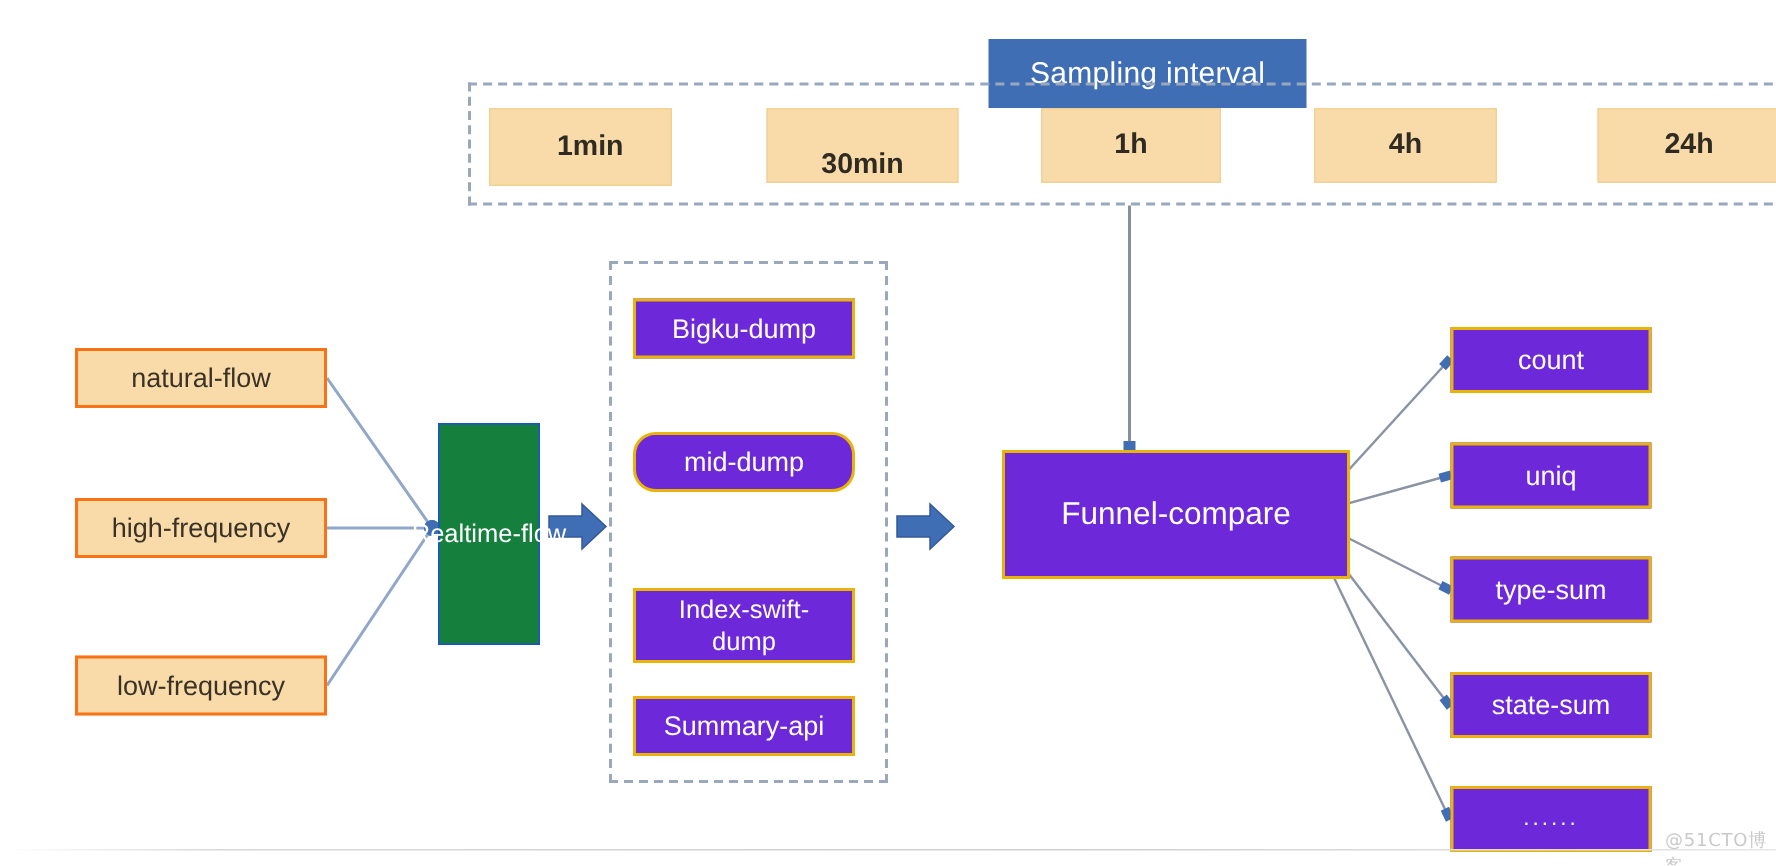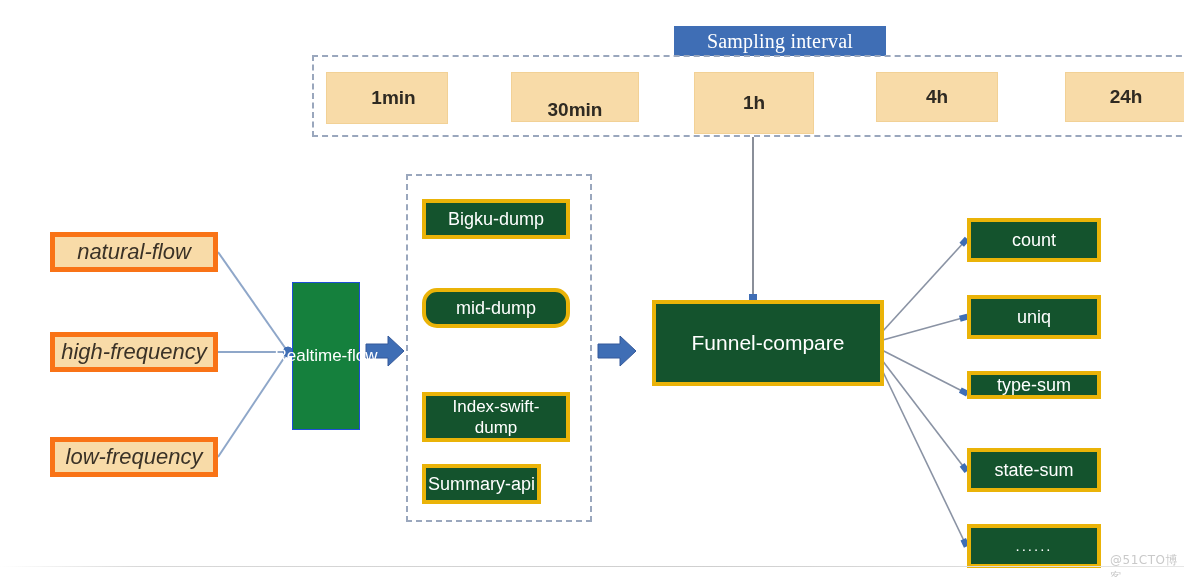--- a/index.html
+++ b/index.html
@@ -37,39 +37,38 @@
     background: #f8dba8;
     color: #2f2a22;
     font-size: 19px;
     font-weight: 600;
     border: 1px solid #f2d196;
   }
   
   .src-box {
     background: #f8dba8;
     color: #3a3227;
-    font-size: 22px;
-    border: 5px solid #f97316;
-    font-style: italic;
+    font-size: 18px;
+    border: 2px solid #f97316;
   }
   
   .amber-box {
     background: #15803d;
     color: #ffffff;
     font-size: 17px;
     border: 1px solid #1d4ed8;
     flex-direction: row;
     line-height: 1.45;
   }
   
   .blue-box {
-    background: #14532d;
+    background: #6d28d9;
     color: #ffffff;
     font-size: 18px;
-    border: 4px solid #eab308;
+    border: 2px solid #eab308;
   }
   .blue-box.big {
     font-size: 21px;
   }
   .blue-box.two-line {
     line-height: 1.25;
     margin-top: 26px;
   }
   
   .dashed-group {
@@ -145,33 +144,33 @@
 
     <g>
       <path d="M366,344 L388,344 L388,336 L404,351 L388,366 L388,358 L366,358 Z" fill="#3f6eb5" stroke="#35599a" stroke-width="1"></path>
     </g>
 
     <g>
       <path d="M598,344 L620,344 L620,336 L636,351 L620,366 L620,358 L598,358 Z" fill="#3f6eb5" stroke="#35599a" stroke-width="1"></path>
     </g>
   </svg>
 
-  <div class="label-chip" style="left:674px; top:26px; width:212px; height:30px;font-family:Liberation Serif, serif;">
+  <div class="label-chip" style="left:659px; top:26px; width:212px; height:46px;">
     <span>Sampling interval</span>
   </div>
 
   <div class="dashed-group" style="left:312px; top:55px; width:890px; height:82px;"></div>
 
   <div class="node tan-box" style="left:326px; top:72px; width:122px; height:52px;padding-left:13px;">
     <span>1min</span>
   </div>
   <div class="node tan-box" style="left:511px; top:72px; width:128px; height:50px;align-items:flex-end;">
     <span>30min</span>
   </div>
-  <div class="node tan-box" style="left:694px; top:72px; width:120px; height:62px;">
+  <div class="node tan-box" style="left:694px; top:72px; width:120px; height:50px;">
     <span>1h</span>
   </div>
   <div class="node tan-box" style="left:876px; top:72px; width:122px; height:50px;">
     <span>4h</span>
   </div>
   <div class="node tan-box" style="left:1065px; top:72px; width:122px; height:50px;">
     <span>24h</span>
   </div>
 
   <div class="node src-box" style="left:50px; top:232px; width:168px; height:40px;">
@@ -195,35 +194,35 @@
   <div class="node blue-box" style="left:422px; top:199px; width:148px; height:40px;">
     <span>Bigku-dump</span>
   </div>
   <div class="node blue-box" style="left:422px; top:288px; width:148px; height:40px;border-radius:15px;">
     <span>mid-dump</span>
   </div>
   <div class="node blue-box two-line" style="left:422px; top:366px; width:148px; height:50px; flex-direction:column; font-size:17px;">
     <span>Index-swift-</span>
     <span>dump</span>
   </div>
-  <div class="node blue-box" style="left:422px; top:464px; width:119px; height:40px;">
+  <div class="node blue-box" style="left:422px; top:464px; width:148px; height:40px;">
     <span>Summary-api</span>
   </div>
 
-  <div class="node blue-box big" style="left:652px; top:300px; width:232px; height:86px;">
+  <div class="node blue-box big" style="left:668px; top:300px; width:232px; height:86px;">
     <span>Funnel-compare</span>
   </div>
 
   <div class="node blue-box" style="left:967px; top:218px; width:134px; height:44px;">
     <span>count</span>
   </div>
   <div class="node blue-box" style="left:967px; top:295px; width:134px; height:44px;">
     <span>uniq</span>
   </div>
-  <div class="node blue-box" style="left:967px; top:371px; width:134px; height:28px;">
+  <div class="node blue-box" style="left:967px; top:371px; width:134px; height:44px;">
     <span>type-sum</span>
   </div>
   <div class="node blue-box" style="left:967px; top:448px; width:134px; height:44px;">
     <span>state-sum</span>
   </div>
   <div class="node blue-box" style="left:967px; top:524px; width:134px; height:44px;">
     <span class="dots">......</span>
   </div>
 
   <div class="watermark" style="left:1110px; top:552px;">

